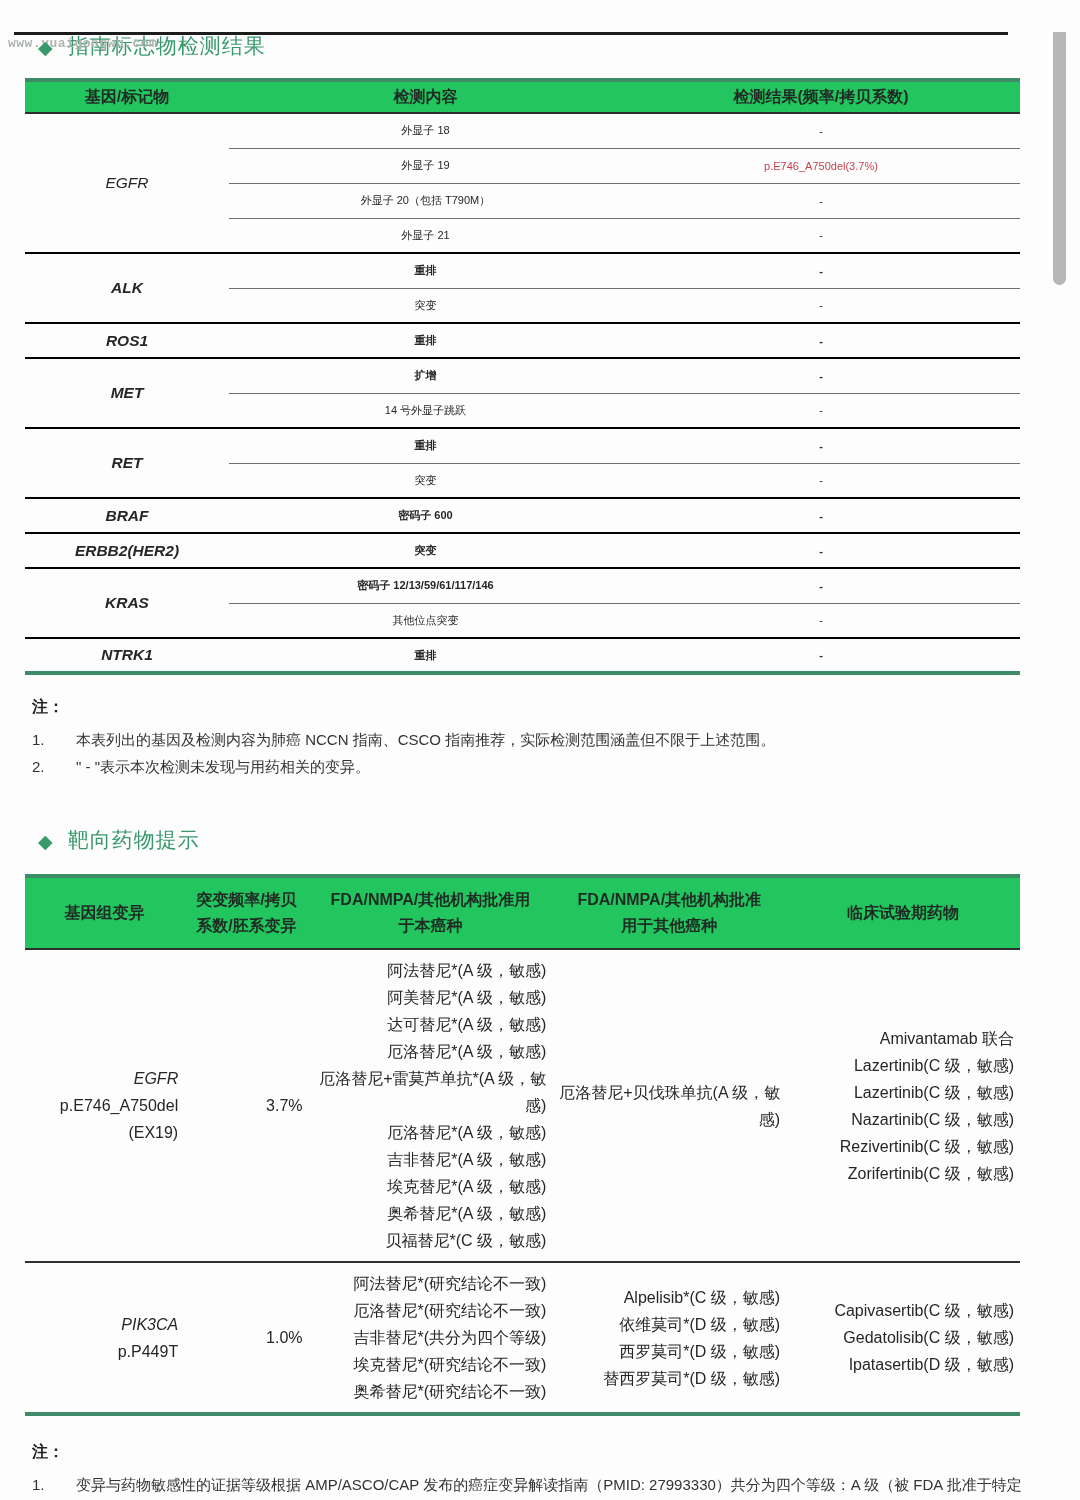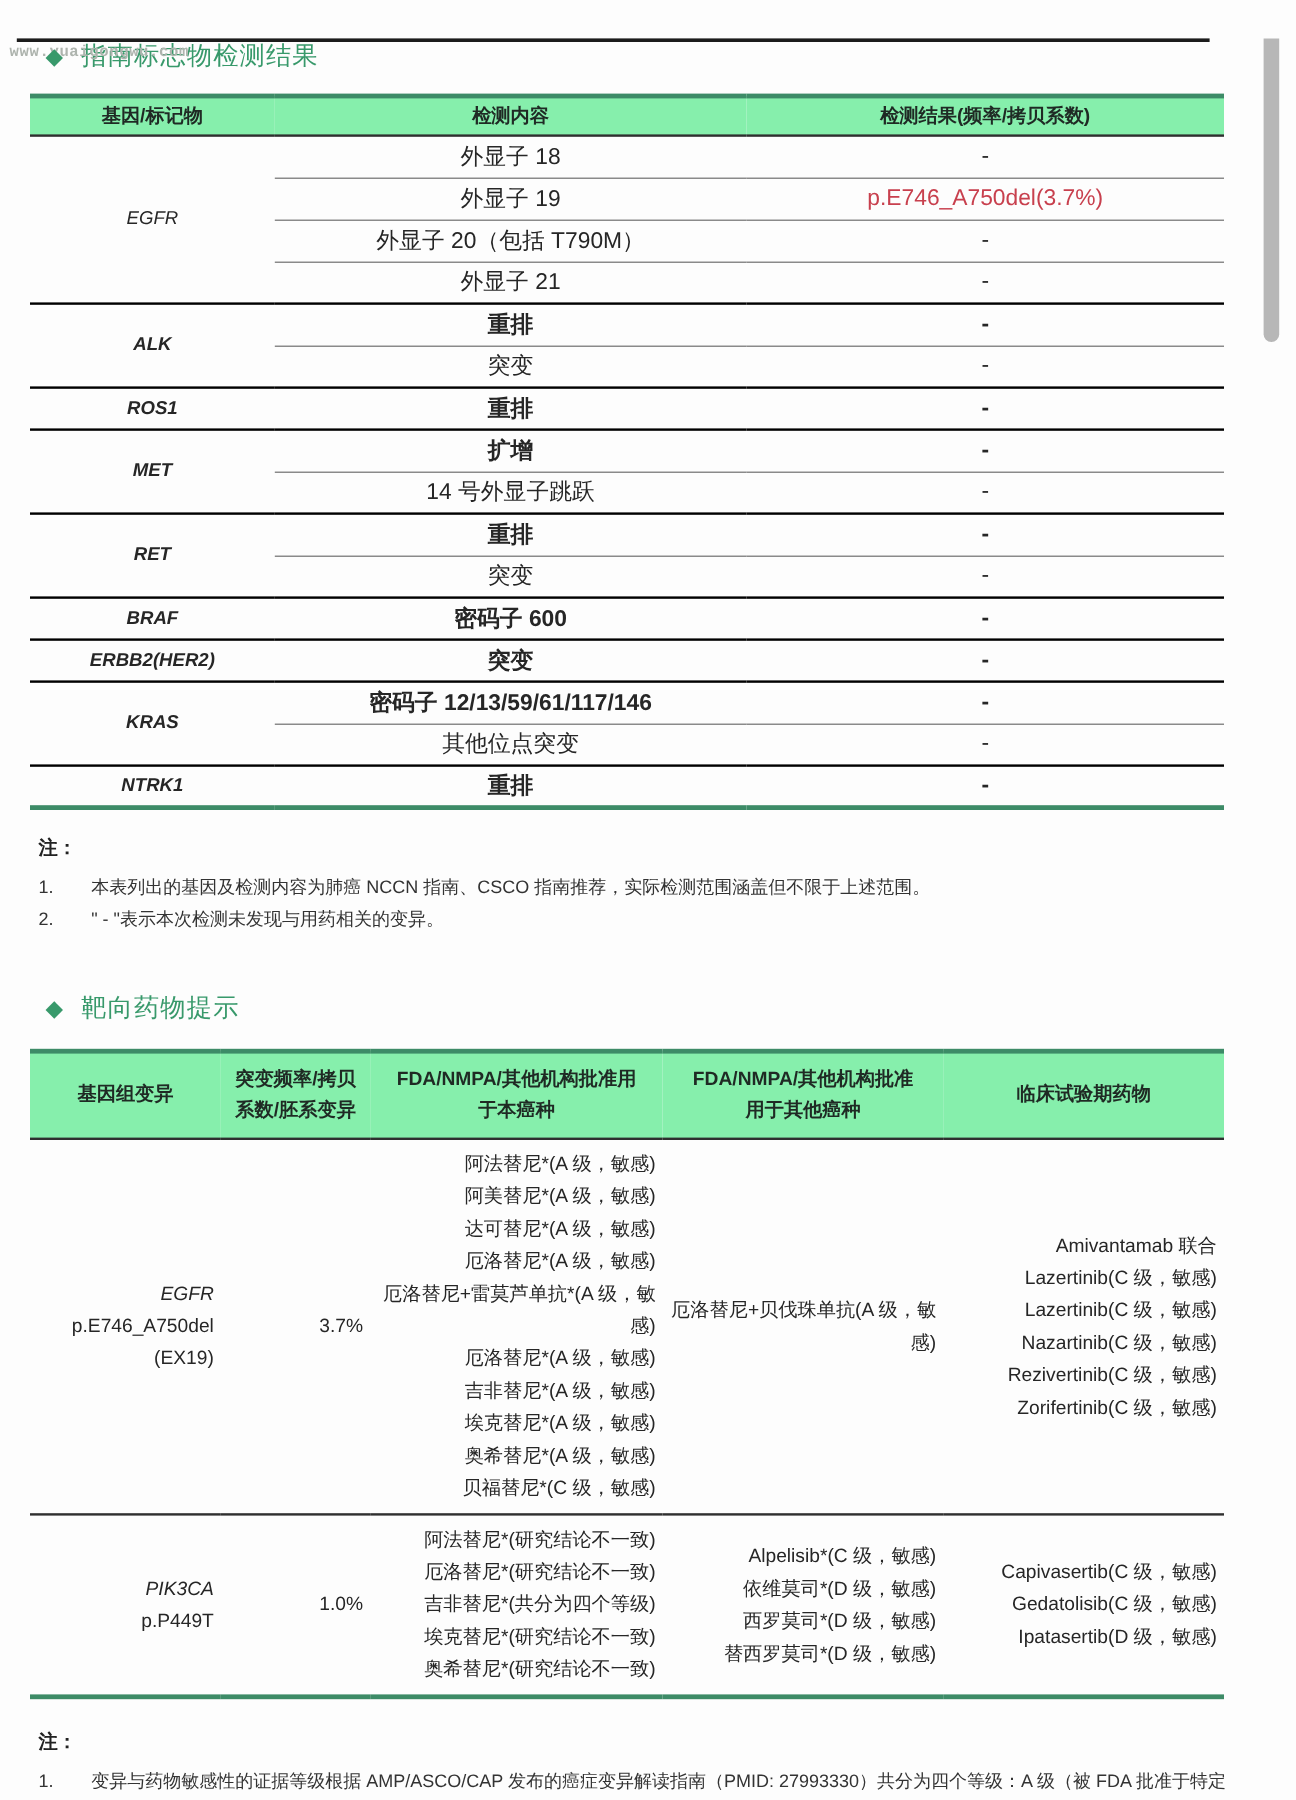--- a/index.html
+++ b/index.html
@@ -26,26 +26,26 @@
   .section-header { display:flex; align-items:center; gap:15px; margin:32px 0 0 38px; }
   .section-header .diamond { color:#38996b; font-size:19px; line-height:1; transform:translateY(1px); }
   .section-header .title { color:#38996b; font-size:21px; font-weight:normal; letter-spacing:1px; }
 
   table.report {
     width:995px; margin:18px 0 0 25px;
     border-collapse:collapse; table-layout:fixed;
     border-top:4px solid #3d8b67; border-bottom:4px solid #3d8b67;
   }
   table.report thead th {
-    background:#86efac; font-weight:bold; font-size:16px; color:#1f2a24;
+    background:#22c55e; font-weight:bold; font-size:16px; color:#1f2a24;
     text-align:center; vertical-align:middle;
     border-bottom:2px solid #2f2f2f;
   }
   #table1 thead th { height:33px; }
-  #table1 tbody td { text-align:center; font-size:19px; height:35px; vertical-align:middle; }
+  #table1 tbody td { text-align:center; font-size:11px; height:35px; vertical-align:middle; }
   #table1 .gene-cell { font-style:italic; font-size:15.5px; }
   #table1 .sep-thin { border-top:1px solid #6e6e6e;text-align:center; }
   #table1 .sep-strong { border-top:2px solid #000000;font-weight:bold; }
   #table1 .highlight { color:#c8404e; }
 
   #table2 { margin-top:20px; }
   #table2 thead th { padding:9px 4px; line-height:26px; }
   #table2 tbody td {
     text-align:right; vertical-align:middle;
     font-size:16px; line-height:27px; padding:7px 6px;

